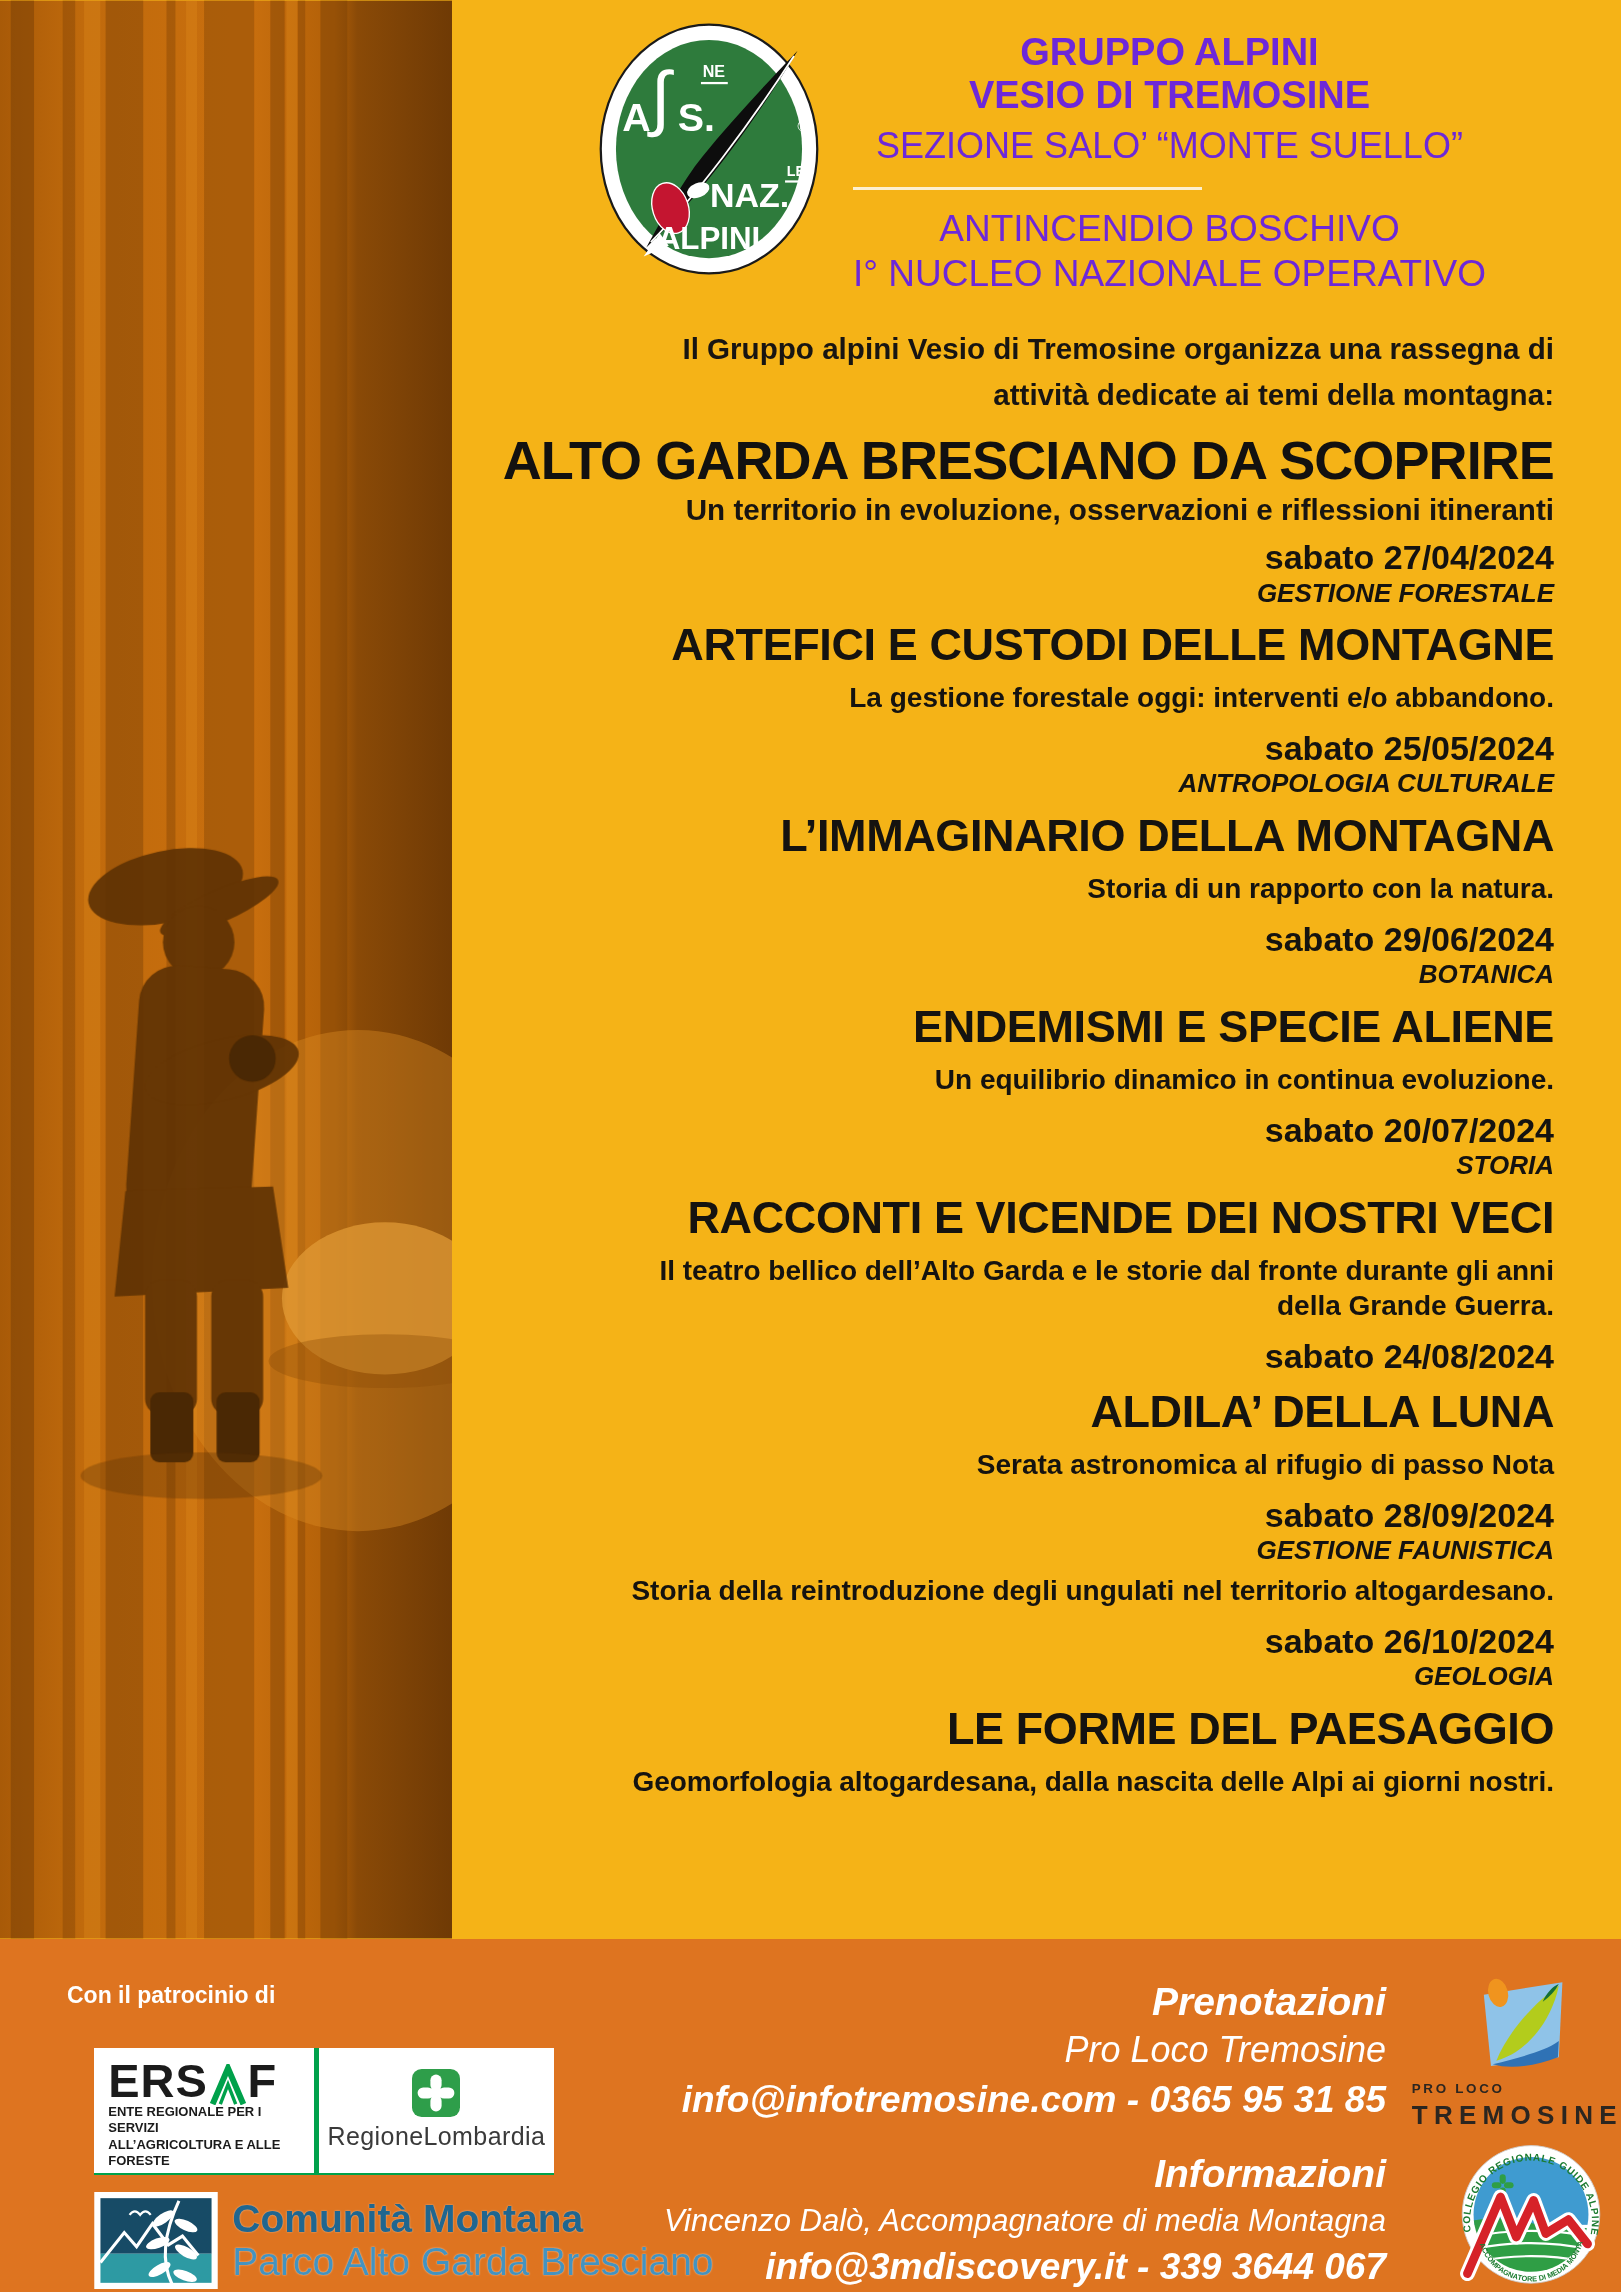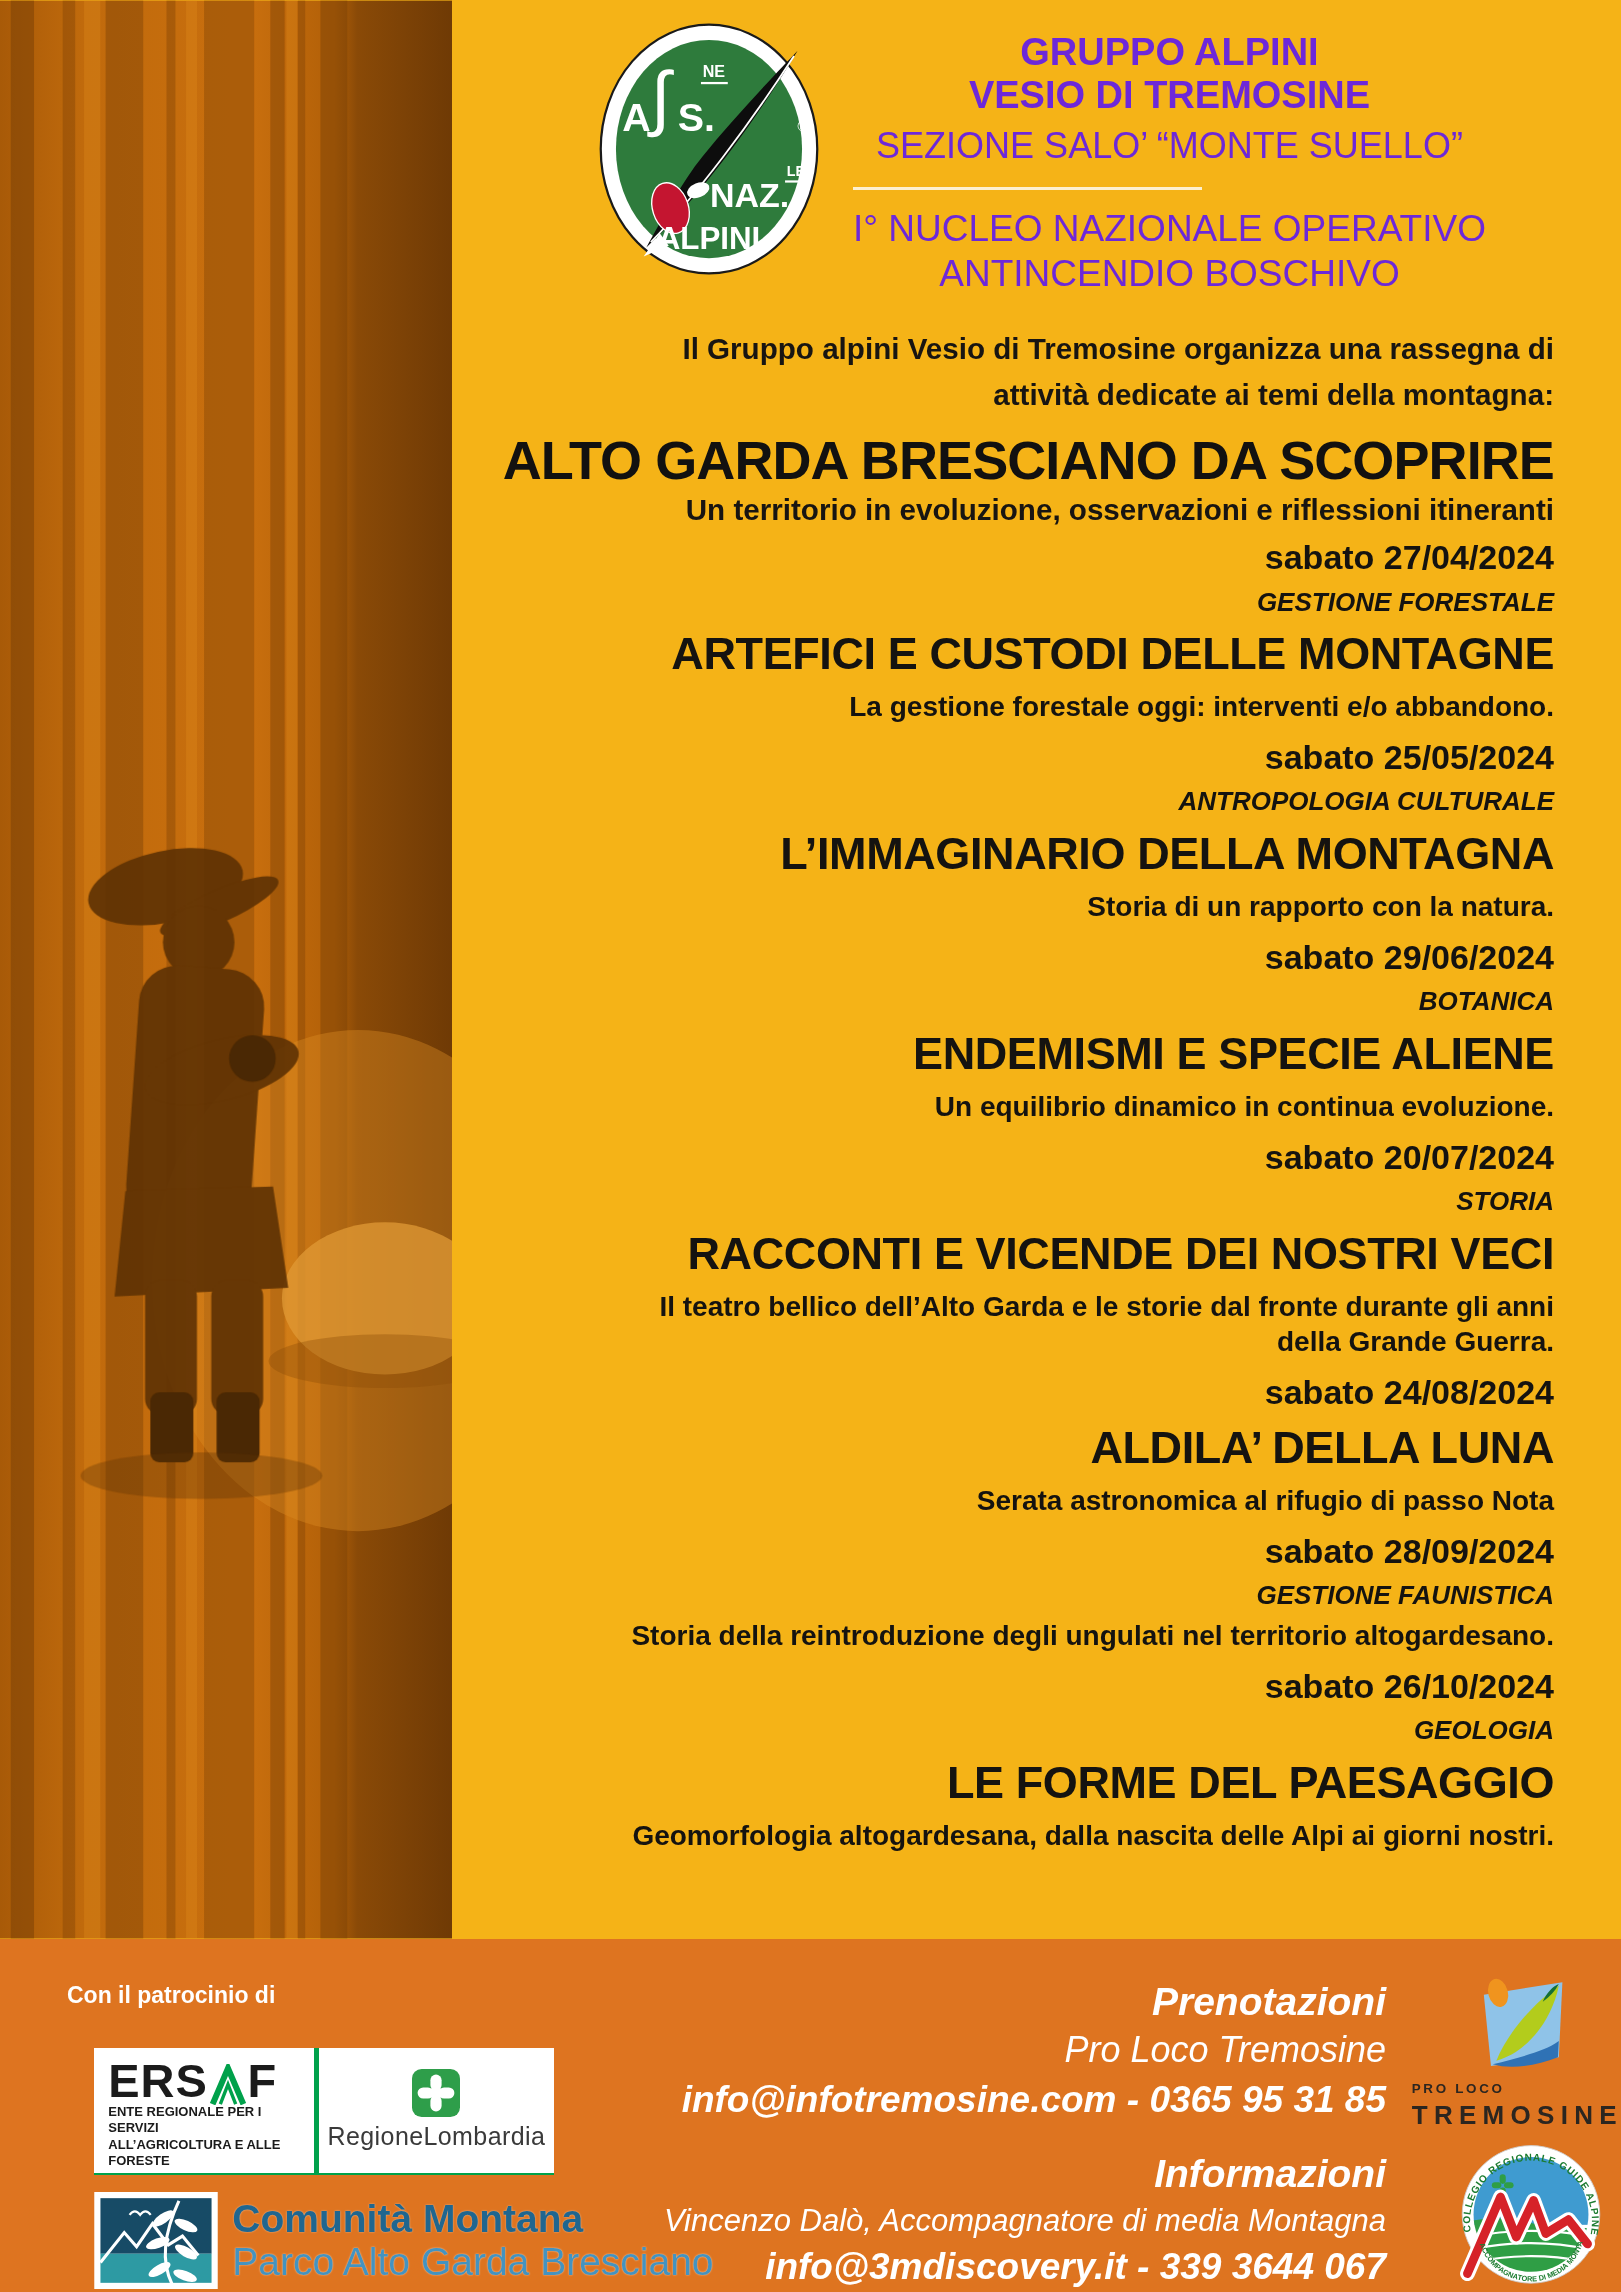--- a/index.html
+++ b/index.html
@@ -24,21 +24,21 @@
 
   .intro{margin-top:30px;text-align:right;font-size:29.6px;font-weight:700;
          color:#181512;line-height:1.55;}
   .big-title{margin-top:12.5px;text-align:right;font-size:54px;font-weight:700;
              letter-spacing:-0.9px;color:#121110;line-height:1.12;}
   .subtitle{margin-top:1.8px;text-align:right;font-size:29.6px;font-weight:700;color:#181512;}
 
   .events{margin-top:12.5px;text-align:right;color:#151310;}
   .event{margin-bottom:14.3px;}
   .ev-date{font-size:34px;font-weight:700;line-height:1.1;}
-  .ev-cat{font-size:26px;font-style:italic;font-weight:700;line-height:1.15;margin-top:11px;}
+  .ev-cat{font-size:26px;font-style:italic;font-weight:700;line-height:1.15;margin-top:2px;}
   .ev-titles{margin-top:9px;text-align:right;}
   .ev-title{font-size:45px;font-weight:700;letter-spacing:-0.4px;line-height:1.24;}
   .ev-desc{font-size:28px;font-weight:700;line-height:1.26;margin-top:7.2px;
            margin-left:auto;max-width:949px;}
 
   
   .footer{position:absolute;left:0;top:1939px;width:1621px;height:354px;background:#de7420;color:#fff;}
   .patrocinio{position:absolute;left:67px;top:43px;font-size:23px;font-weight:700;}
 
   .ersaf-box{position:absolute;left:94px;top:109px;width:460px;height:127px;background:#fff;
@@ -151,22 +151,22 @@
           <rect x="210" y="177" width="26" height="2.5"></rect>
           <text x="125" y="254" font-size="35" font-weight="bold" text-anchor="middle">ALPINI</text>
           <text x="224" y="122" font-size="14">®</text>
         </g>
       </svg>
       <div class="htext">
         <div class="h-bold">GRUPPO ALPINI</div>
         <div class="h-bold">VESIO DI TREMOSINE</div>
         <div class="h-reg">SEZIONE SALO’ “MONTE SUELLO”</div>
         <div class="h-div"></div>
+        <div class="h-nucleo">ANTINCENDIO BOSCHIVO</div>
         <div class="h-nucleo">I° NUCLEO NAZIONALE  OPERATIVO</div>
-        <div class="h-nucleo">ANTINCENDIO BOSCHIVO</div>
       </div>
     </div>
 
     <div class="intro">
       <div>Il Gruppo alpini Vesio di Tremosine organizza una rassegna di</div>
       <div>attività dedicate ai temi della montagna:</div>
     </div>
 
     <div class="big-title">ALTO GARDA BRESCIANO DA SCOPRIRE</div>
     <div class="subtitle">Un territorio in evoluzione, osservazioni e riflessioni itineranti</div>

